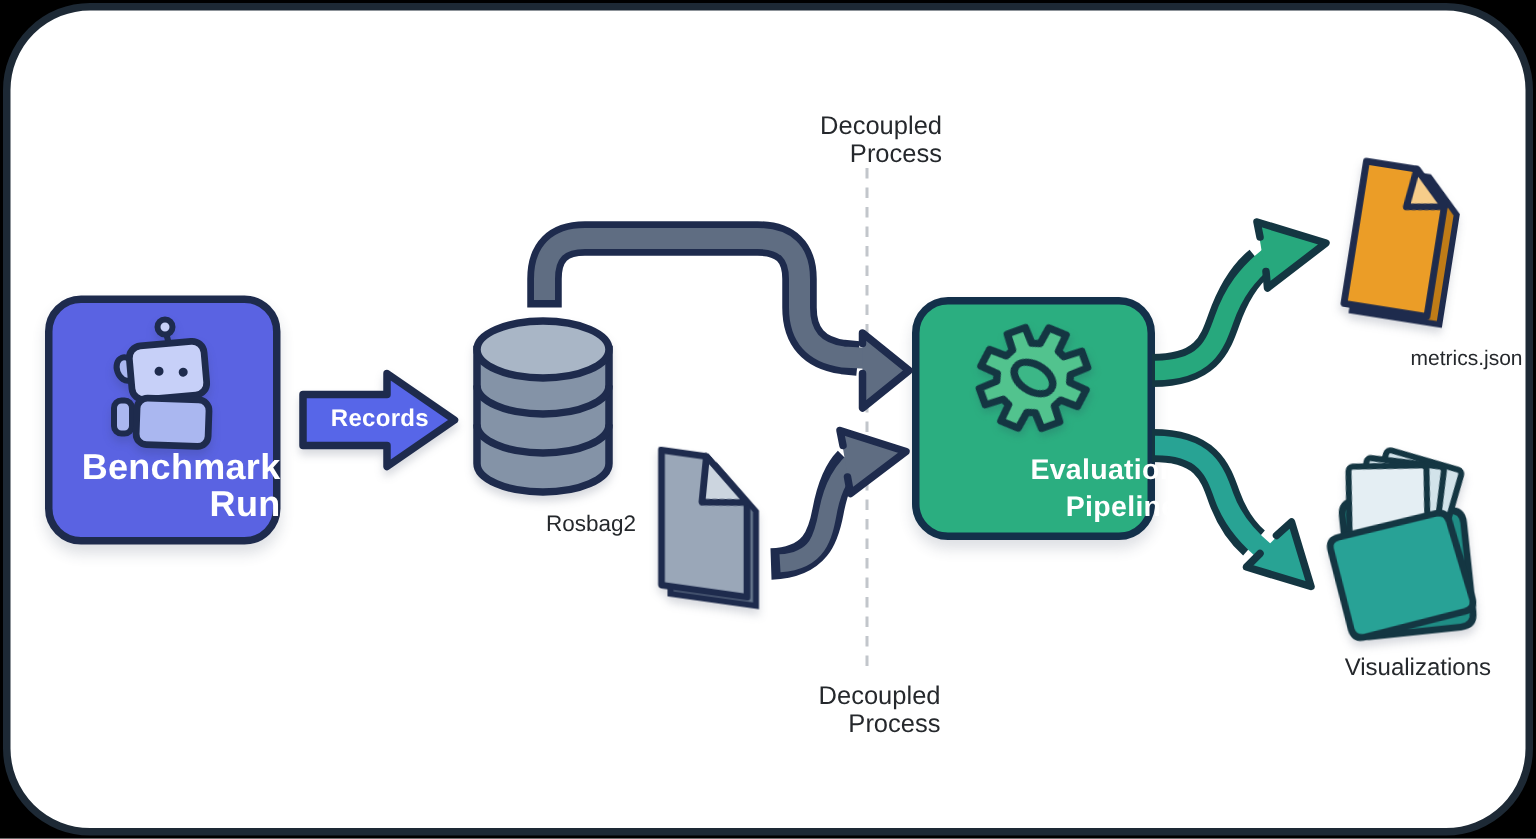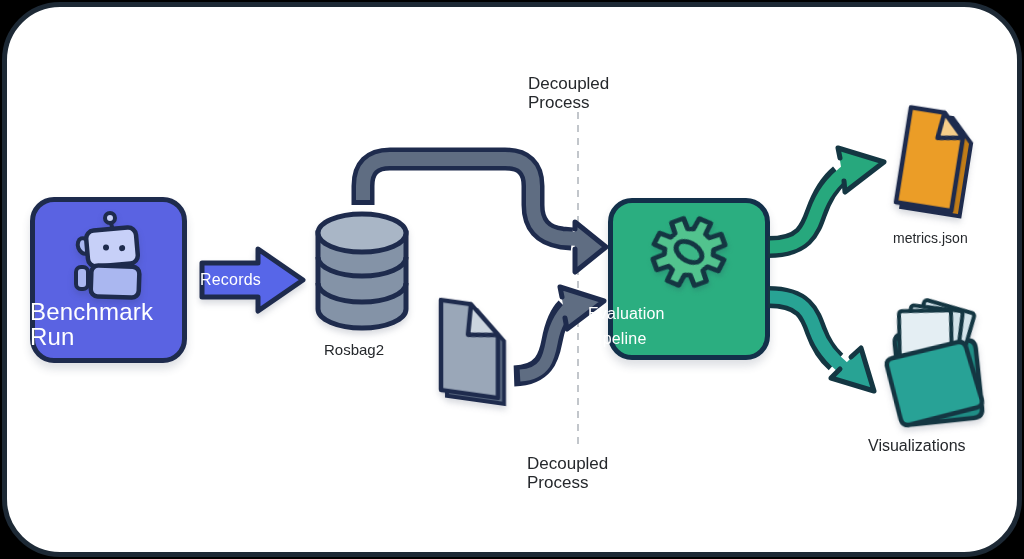--- a/index.html
+++ b/index.html
@@ -17,22 +17,22 @@
   }
   *{margin:0;padding:0;box-sizing:border-box}
   body{font-family:"Liberation Sans",sans-serif;background:#222}
   .stage{position:relative;width:1024px;height:559px;background:var(--outer_bg);overflow:hidden}
   .panel{position:absolute;left:2px;top:2px;right:2px;bottom:2px;background:var(--panel_bg);
          border:5px solid var(--panel_border);border-radius:58px}
   .layer{position:absolute;left:0;top:0;width:1024px;height:559px}
   .box{position:absolute;border-radius:24px;box-shadow:0 6px 9px rgba(50,62,90,.16)}
   .box-benchmark{left:30px;top:197px;width:157px;height:166px;background:var(--benchmark_fill);border:5px solid var(--ink)}
   .box-eval{left:608px;top:198px;width:162px;height:162px;background:var(--eval_fill);border:5px solid #13304a}
-  .lbl{position:absolute;text-align:left;color:var(--label_dark)}
-  .lbl.bold{font-weight:400;letter-spacing:.2px}
+  .lbl{position:absolute;text-align:right;color:var(--label_dark)}
+  .lbl.bold{font-weight:700;letter-spacing:.2px}
   .lbl.white{color:#ffffff}
   svg .shadow{filter:drop-shadow(0 4px 3px rgba(40,52,75,.18))}
 </style>
 </head>
 <body>
 
 <div class="stage">
   <div class="panel"></div>
 
   <div class="box box-benchmark"></div>
@@ -139,21 +139,21 @@
   <div class="lbl" style="left:528px;top:74px;width:100px;font-size:17px;line-height:19px">
     <div>Decoupled</div>
     <div>Process</div>
   </div>
 
   <div class="lbl" style="left:527px;top:454px;width:100px;font-size:17px;line-height:19px">
     <div>Decoupled</div>
     <div>Process</div>
   </div>
 
-  <div class="lbl bold white" style="left:588px;top:301px;width:158px;font-size:16px;line-height:25px">
+  <div class="lbl bold white" style="left:627px;top:301px;width:158px;font-size:19px;line-height:25px">
     <div>Evaluation</div>
     <div>Pipeline</div>
   </div>
 
   <div class="lbl" style="left:893px;top:230px;width:122px;font-size:14px">metrics.json</div>
 
   <div class="lbl" style="left:868px;top:437px;width:126px;font-size:16px">Visualizations</div>
 </div>
 
 </body></html>

